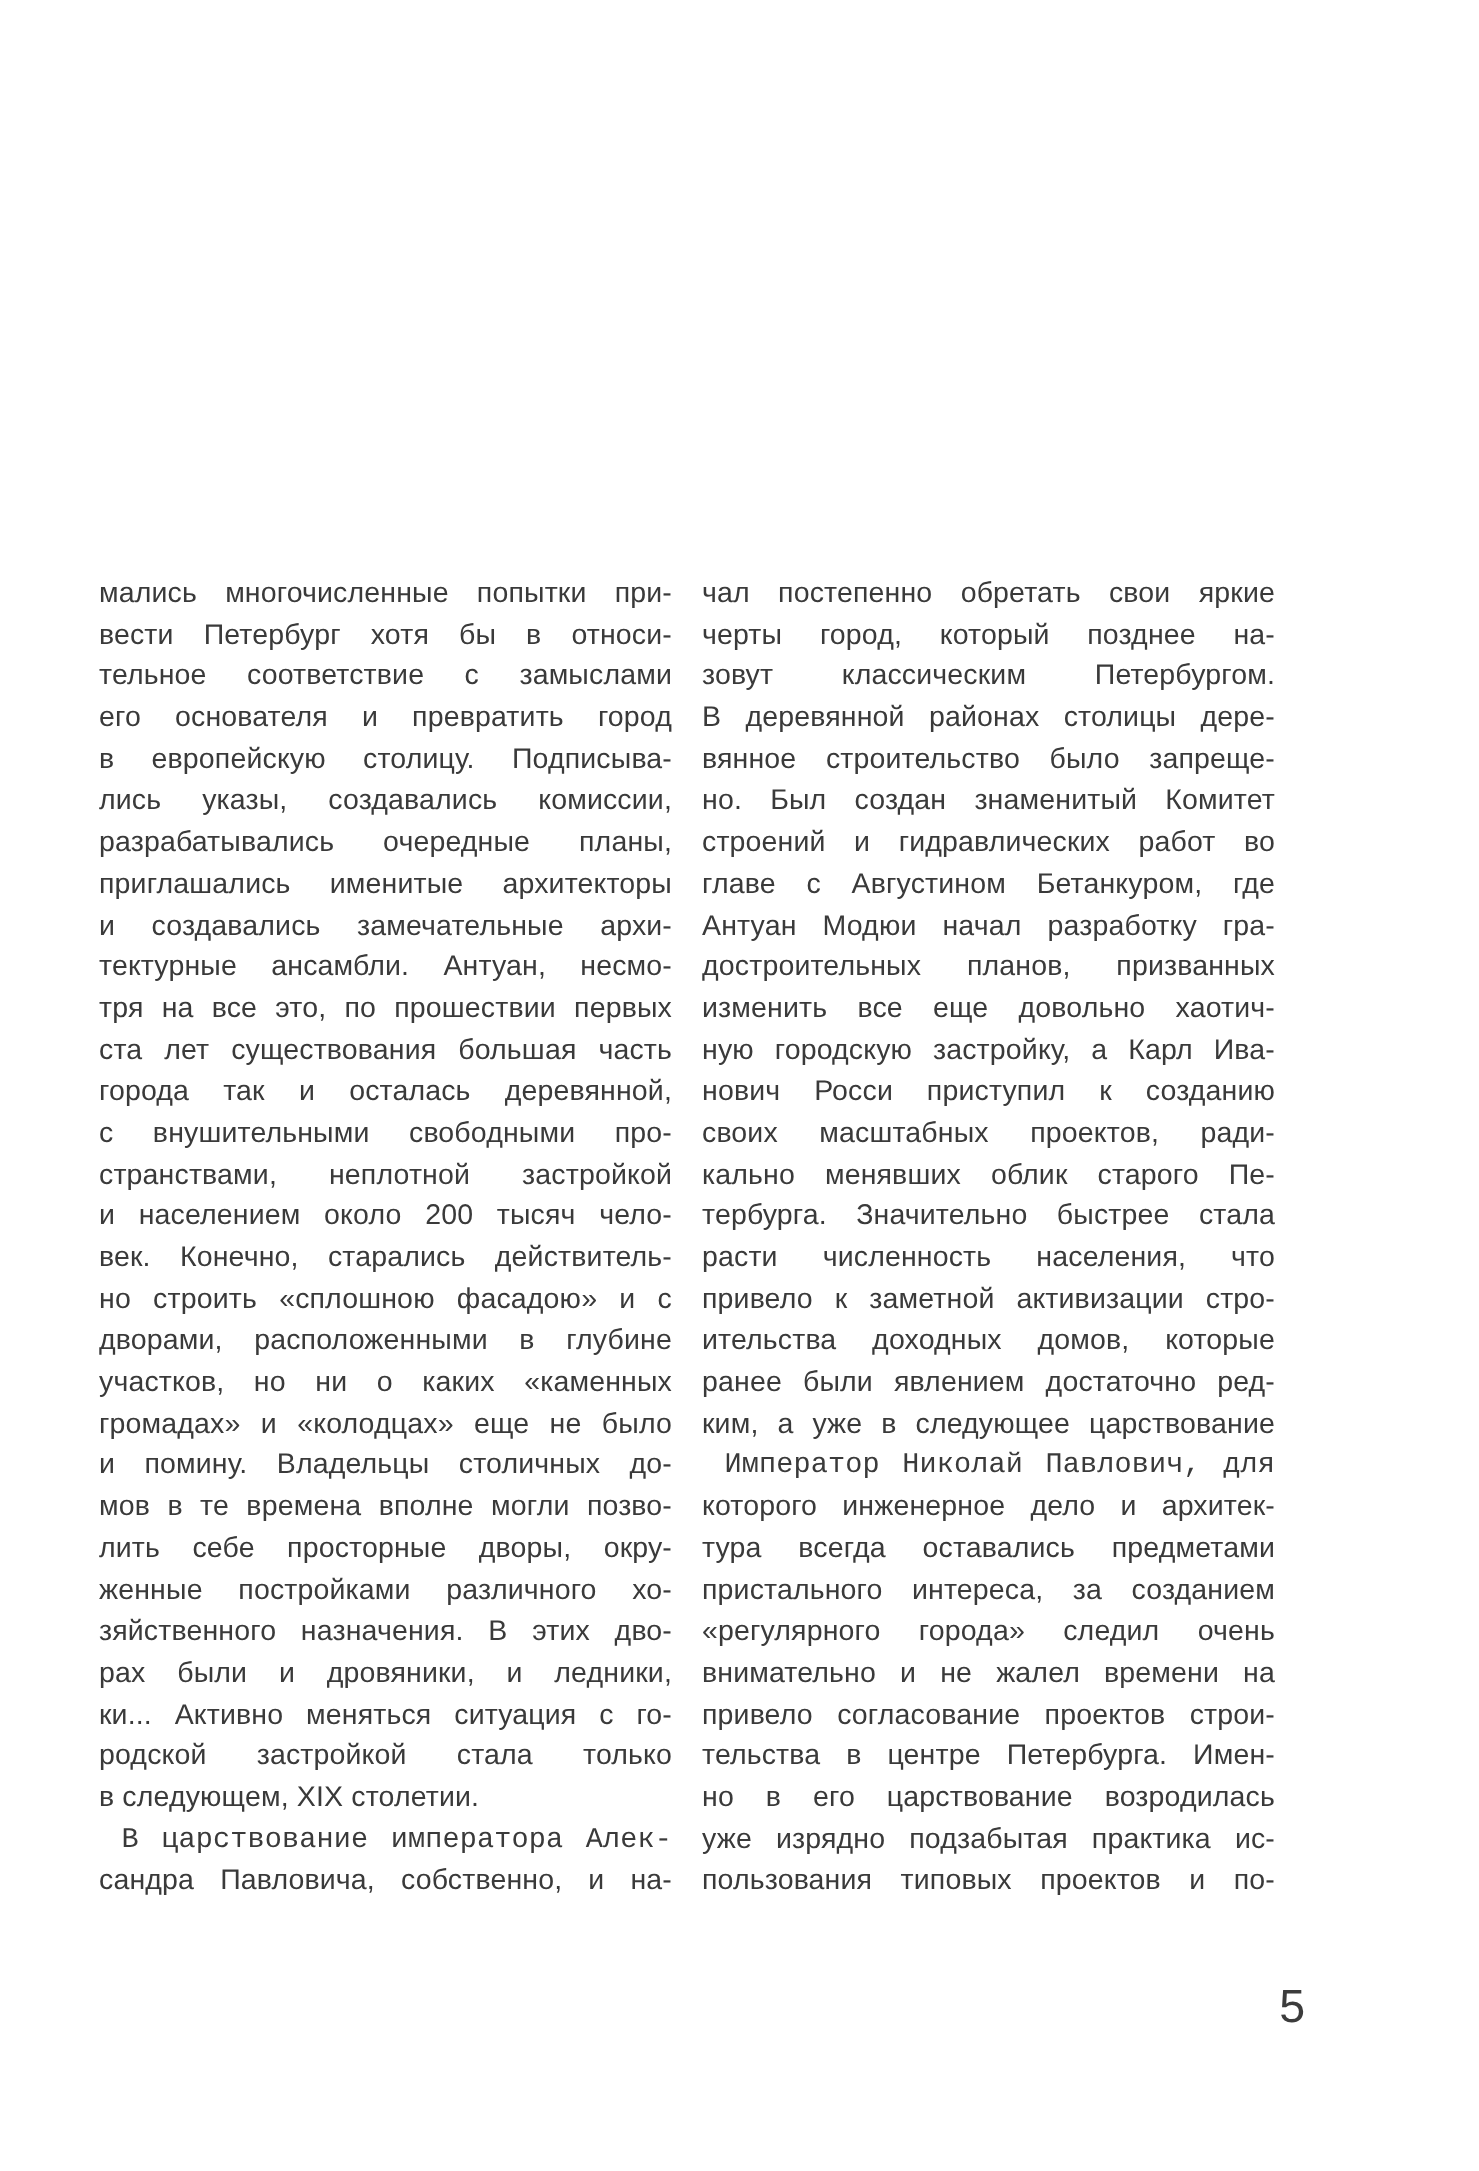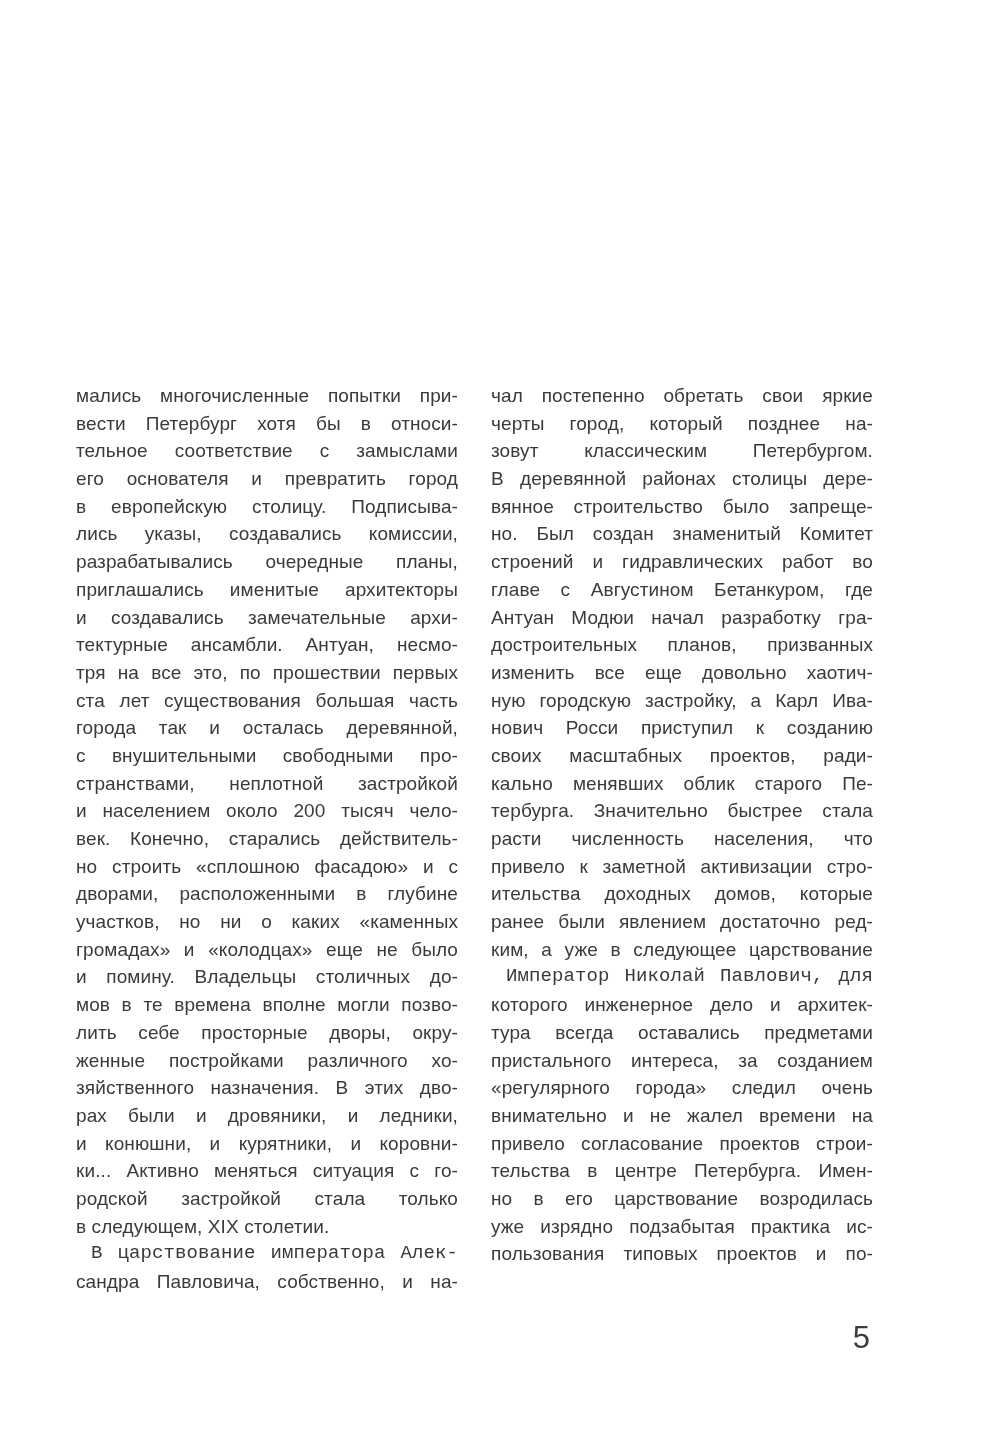--- a/index.html
+++ b/index.html
@@ -13,24 +13,24 @@
     overflow: hidden;
     font-family: "Liberation Sans", sans-serif;
     background: #ffffff;
   }
   .page {
     position: absolute;
     inset: 0;
   }
   .text-columns {
     position: absolute;
-    left: 76px;
+    left: 66px;
     top: 382px;
     display: flex;
-    gap: 33px;
+    gap: 20px;
   }
   .column {
     width: 382px;
   }
   .line {
     height: 27.7px;
     line-height: 27.7px;
     font-size: 19px;
     letter-spacing: 0.1px;
     text-align: justify;
@@ -83,21 +83,20 @@
         <div class="line">но строить «сплошною фасадою» и с</div>
         <div class="line">дворами, расположенными в глубине</div>
         <div class="line">участков, но ни о каких «каменных</div>
         <div class="line">громадах» и «колодцах» еще не было</div>
         <div class="line">и помину. Владельцы столичных до-</div>
         <div class="line">мов в те времена вполне могли позво-</div>
         <div class="line">лить себе просторные дворы, окру-</div>
         <div class="line">женные постройками различного хо-</div>
         <div class="line">зяйственного назначения. В этих дво-</div>
         <div class="line">рах были и дровяники, и ледники,</div>
-        <div class="line">и конюшни, и курятники, и коровни-</div>
         <div class="line">ки... Активно меняться ситуация с го-</div>
         <div class="line">родской застройкой стала только</div>
         <div class="line no-just">в следующем, XIX столетии.</div>
         <div class="line indent">В царствование императора Алек-</div>
         <div class="line">сандра Павловича, собственно, и на-</div>
       </div>
     <div class="column">
         <div class="line">чал постепенно обретать свои яркие</div>
         <div class="line">черты город, который позднее на-</div>
         <div class="line">зовут классическим Петербургом.</div>

